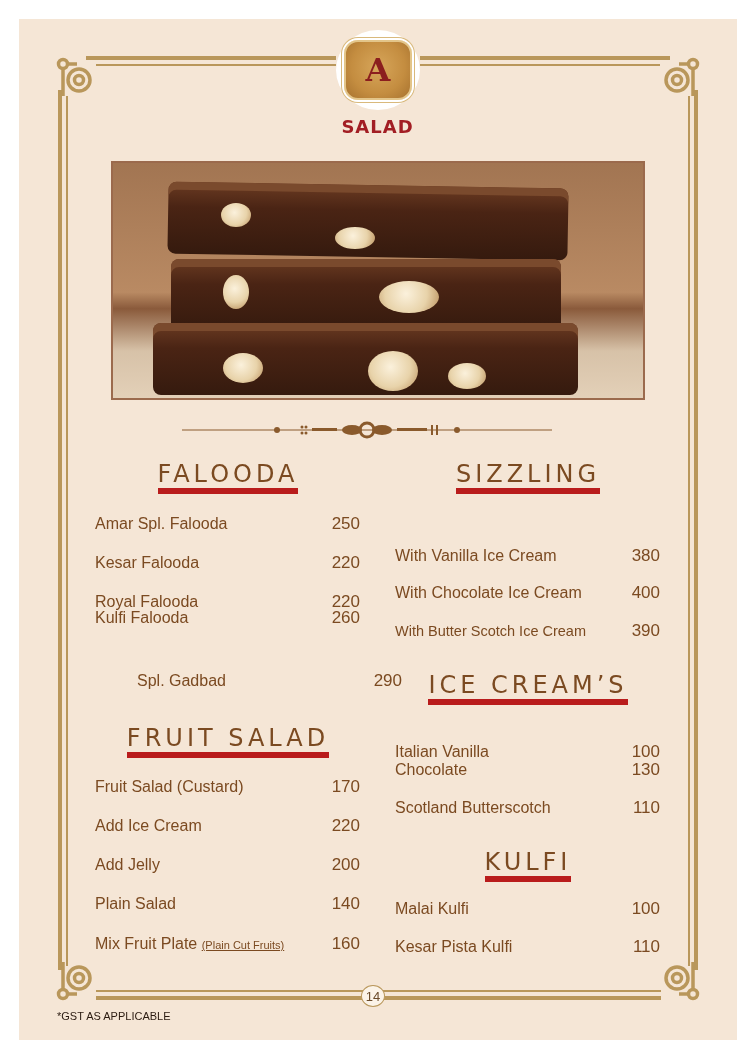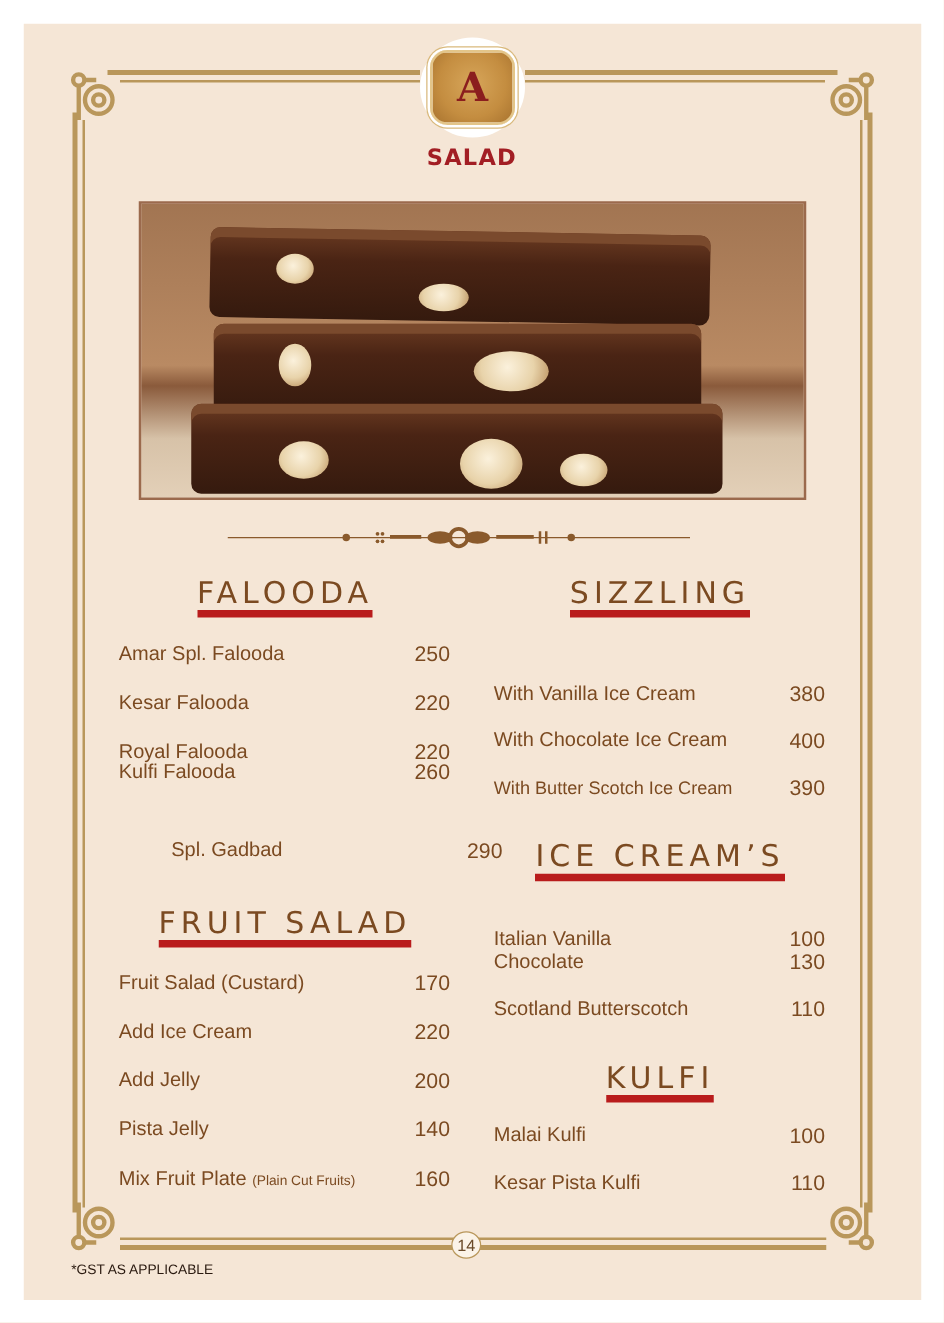--- a/index.html
+++ b/index.html
@@ -58,21 +58,21 @@
     font-family: "DejaVu Sans", sans-serif; font-size: 24px; letter-spacing: 4px;
     line-height: 33px;
   }
   .section-title span { border-bottom: 6px solid #b91c1c; padding-bottom: 0; }
 
   .item {
     position: absolute; height: 22px; display: flex; justify-content: space-between; align-items: center;
     color: #7b4a21; font-family: "Liberation Sans", sans-serif; font-size: 16px;
   }
   .item .name { white-space: nowrap; }
-  .item .note { font-size: 11px; }
+  .item .note { font-size: 11px; text-decoration: underline; }
   .item .price { font-size: 17px; }
 
   .page-num {
     position: absolute; left: 361px; top: 985px; width: 22px; height: 20px; border-radius: 50%;
     background: #fbf3e8; border: 1.5px solid #b9975b; color: #6a4a2a;
     font-family: "Liberation Sans", sans-serif; font-size: 13px;
     display: flex; align-items: center; justify-content: center;
   }
   .gst {
     position: absolute; left: 57px; top: 1010px; color: #2a1a10;
@@ -203,21 +203,21 @@
 </div>
 <div class="item" style="left:95px;top:815px;width:265px;gap:23px;">
   <span class="name">Add Ice Cream</span>
   <span class="price">220</span>
 </div>
 <div class="item" style="left:95px;top:854px;width:265px;">
   <span class="name">Add Jelly</span>
   <span class="price">200</span>
 </div>
 <div class="item" style="left:95px;top:893px;width:265px;">
-  <span class="name">Pista Jelly</span>
+  <span class="name">Plain Salad</span>
   <span class="price">140</span>
 </div>
 <div class="item" style="left:95px;top:933px;width:265px;">
   <span class="name">
     <span>Mix Fruit Plate</span>
     <span class="note">(Plain Cut Fruits)</span>
   </span>
   <span class="price">160</span>
 </div>
 

